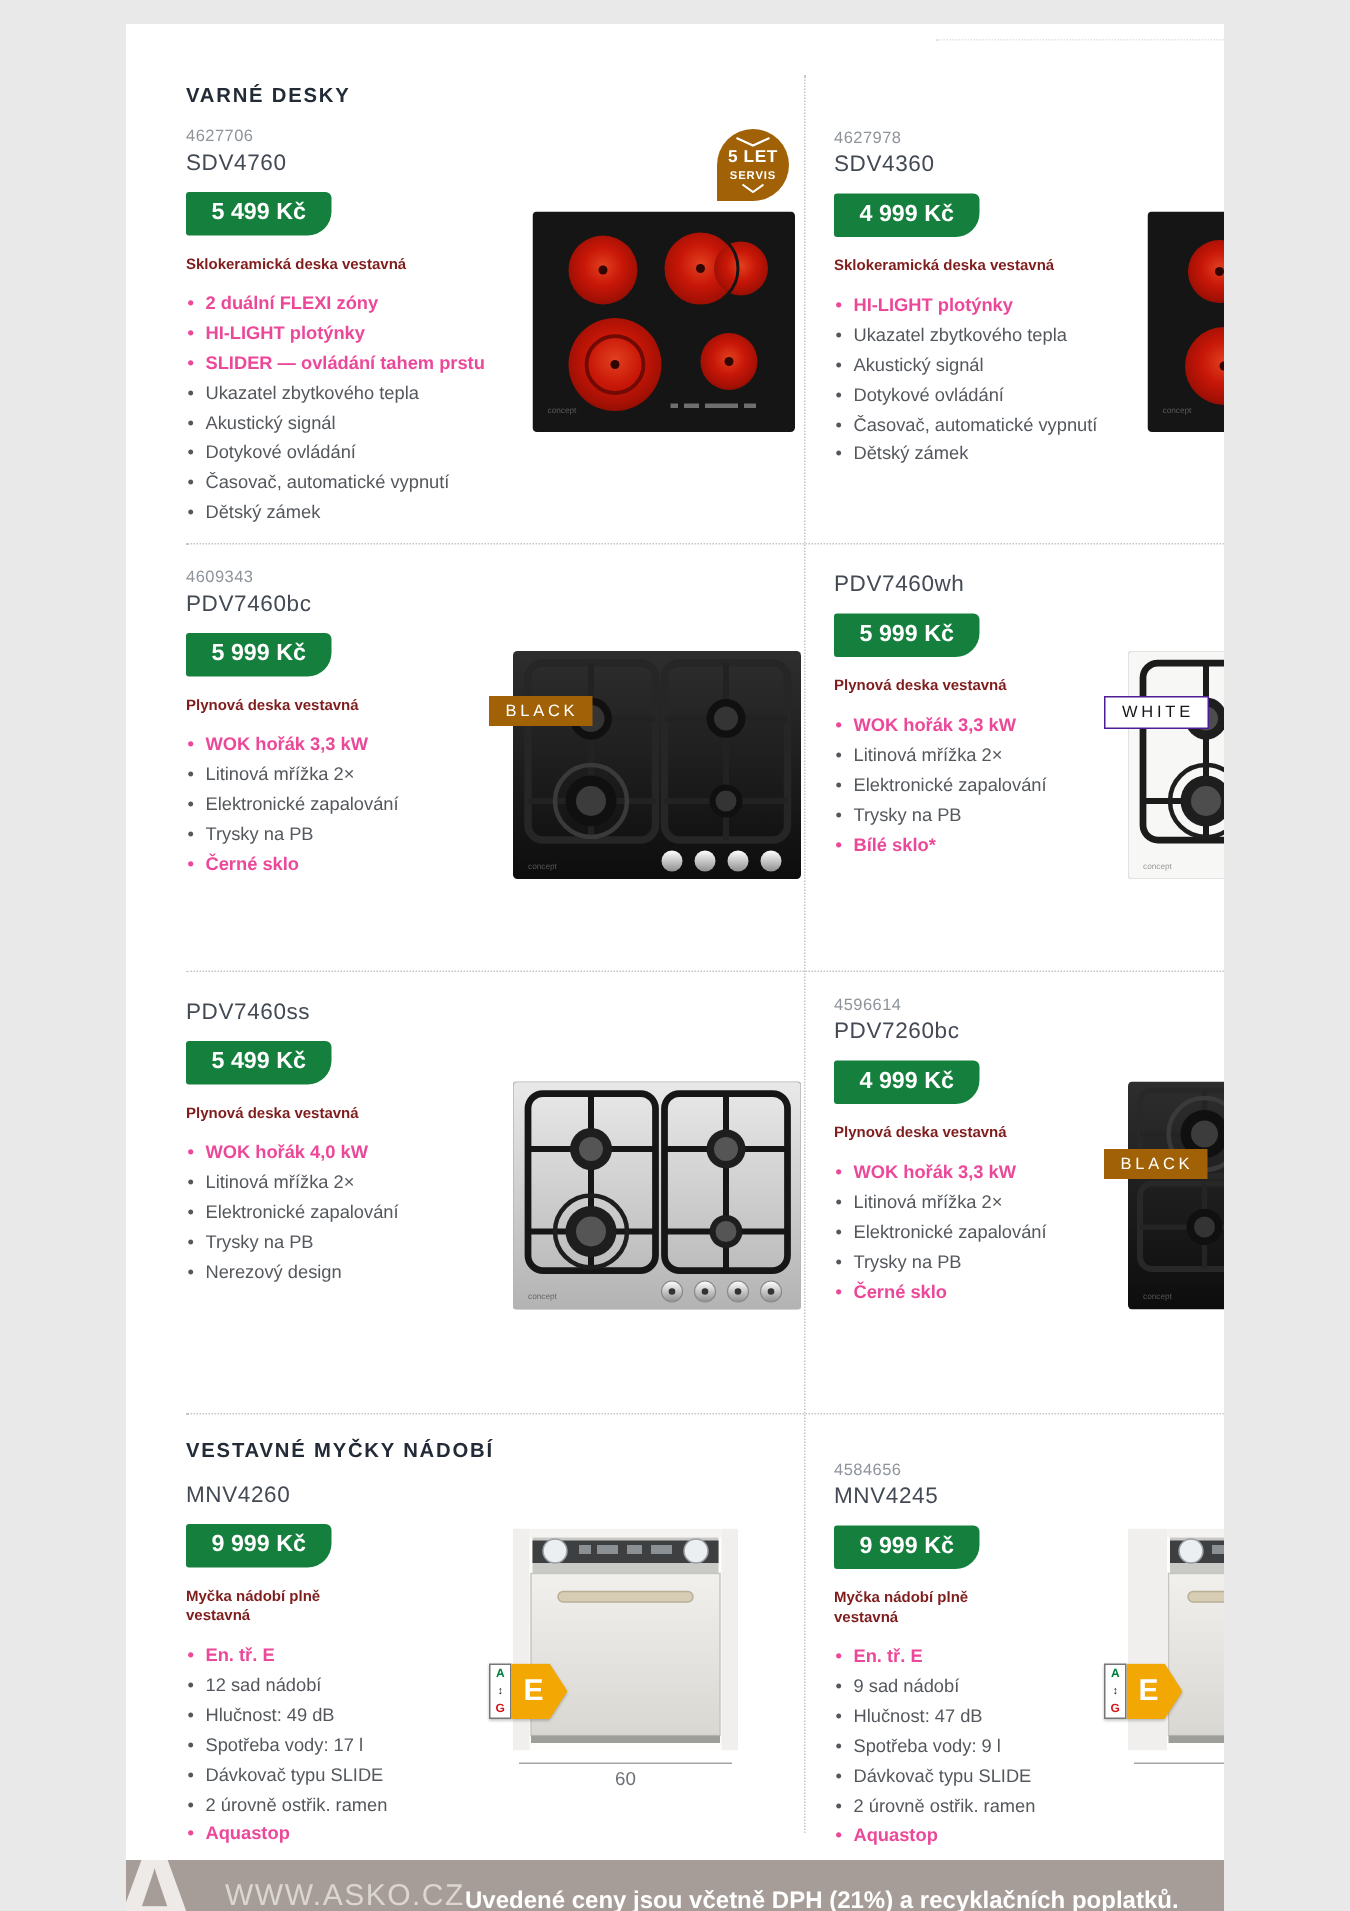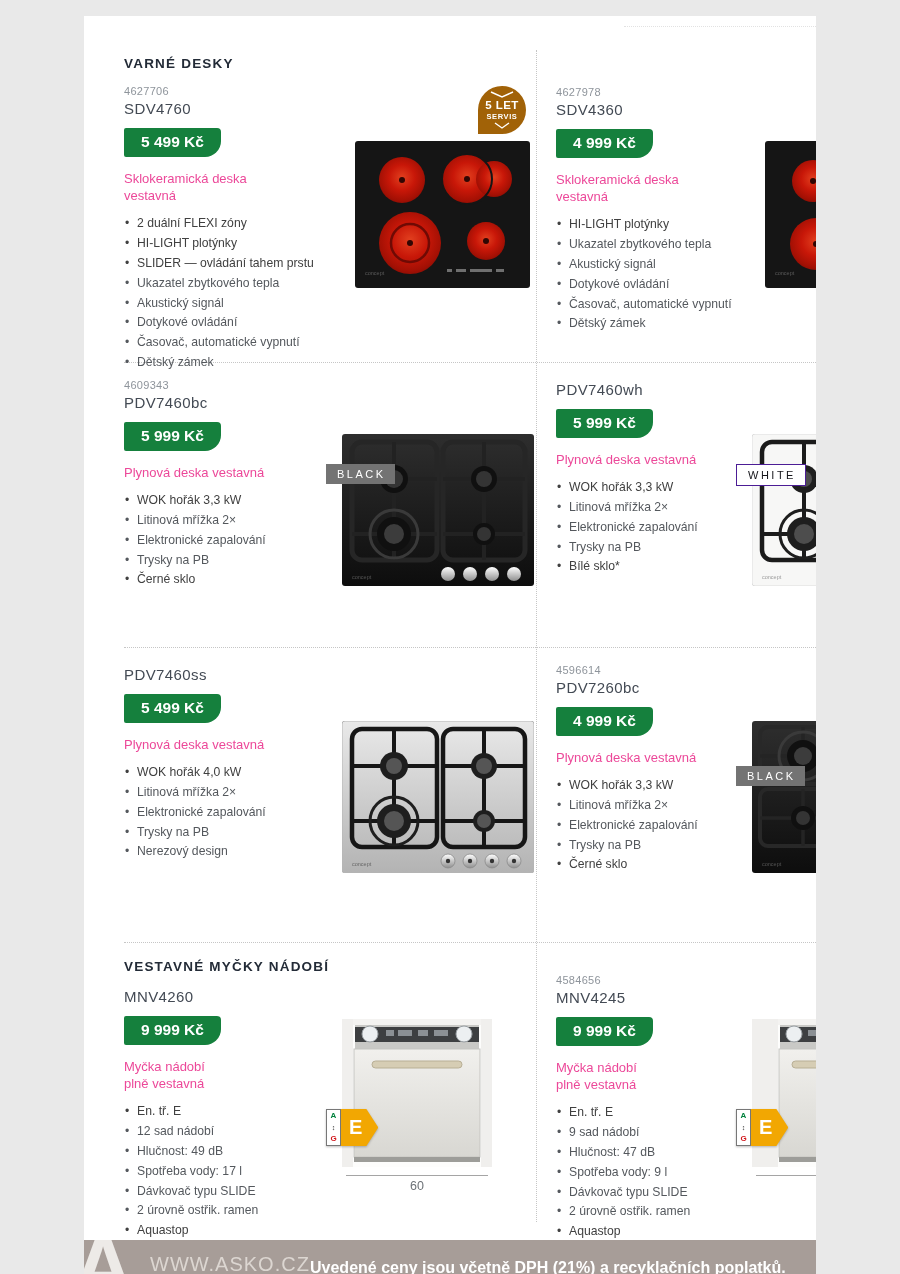--- a/index.html
+++ b/index.html
@@ -27,28 +27,28 @@
     color:#232b37; margin:0 0 14px 0;
   }
   .code { font-size:11px; color:#8e949b; letter-spacing:.3px; line-height:13px; }
   .model { font-size:15px; color:#434a54; letter-spacing:.4px; margin-top:2px; line-height:17px; }
   .price-tag {
     display:inline-block; margin:11px 0 13px 0; padding:5px 17px 6px 17px;
     background:#15803d; color:#fff; font-weight:bold; font-size:15.5px;
     border-radius:2px 4px 16px 2px;
   }
   .pname {
-    font-size:13px; font-weight:normal; color:#ec4899; line-height:1.32;
+    font-size:10px; font-weight:bold; color:#7f1d1d; line-height:1.32;
     max-width:155px; margin:0 0 11px 0;
   }
   .pname.narrow { max-width:105px; }
   .features { list-style:none; font-size:12.2px; color:#54585d; line-height:1.42; max-width:200px; }
   .features li { position:relative; padding-left:13px; margin-bottom:2.5px; }
   .features li::before { content:"•"; position:absolute; left:1px; }
-  .features li.bold { font-weight:normal; color:#404040; }
+  .features li.bold { font-weight:bold; color:#ec4899; }
 
   .imgbox { position:absolute; }
   .img-r1 { width:175px; right:4px; top:95px; }
   .img-r2 { width:192px; right:0px; top:71px; }
   .img-r3 { width:192px; right:0px; top:73px; }
   .img-r4 { width:150px; right:42px; top:76px; }
   .imgbox svg { display:block; width:100%; }
 
   .badge {
     position:absolute; top:40px; right:8px; width:48px; height:48px;
@@ -57,21 +57,21 @@
     gap:1px; z-index:3;
   }
   .badge .b1 { font-size:11.5px; font-weight:bold; letter-spacing:.4px; }
   .badge .b2 { font-size:7.5px; font-weight:bold; letter-spacing:.6px; }
   .badge svg { width:26px; height:7px; }
 
   .chip {
     position:absolute; z-index:3; font-size:11px; letter-spacing:2.5px;
     padding:4px 9px 4px 11px; font-weight:normal;
   }
-  .chip-black { background:#737373; color:#fff; }
+  .chip-black { background:#a16207; color:#fff; }
   .chip-white { background:#fff; color:#15151a; border:1px solid #4c1d95; }
   .chip-pos-a { top:30px; left:-16px; }
   .chip-pos-b { top:45px; left:-16px; }
 
   .energy { position:absolute; left:-16px; top:90px; display:flex; height:37px; z-index:3;
     filter:drop-shadow(0 1px 1px rgba(0,0,0,.25)); }
   .energy .scale {
     background:#fff; border:1px solid #777; width:15px;
     display:flex; flex-direction:column; align-items:center; justify-content:space-between;
     padding:2px 0; line-height:1; font-weight:bold;

